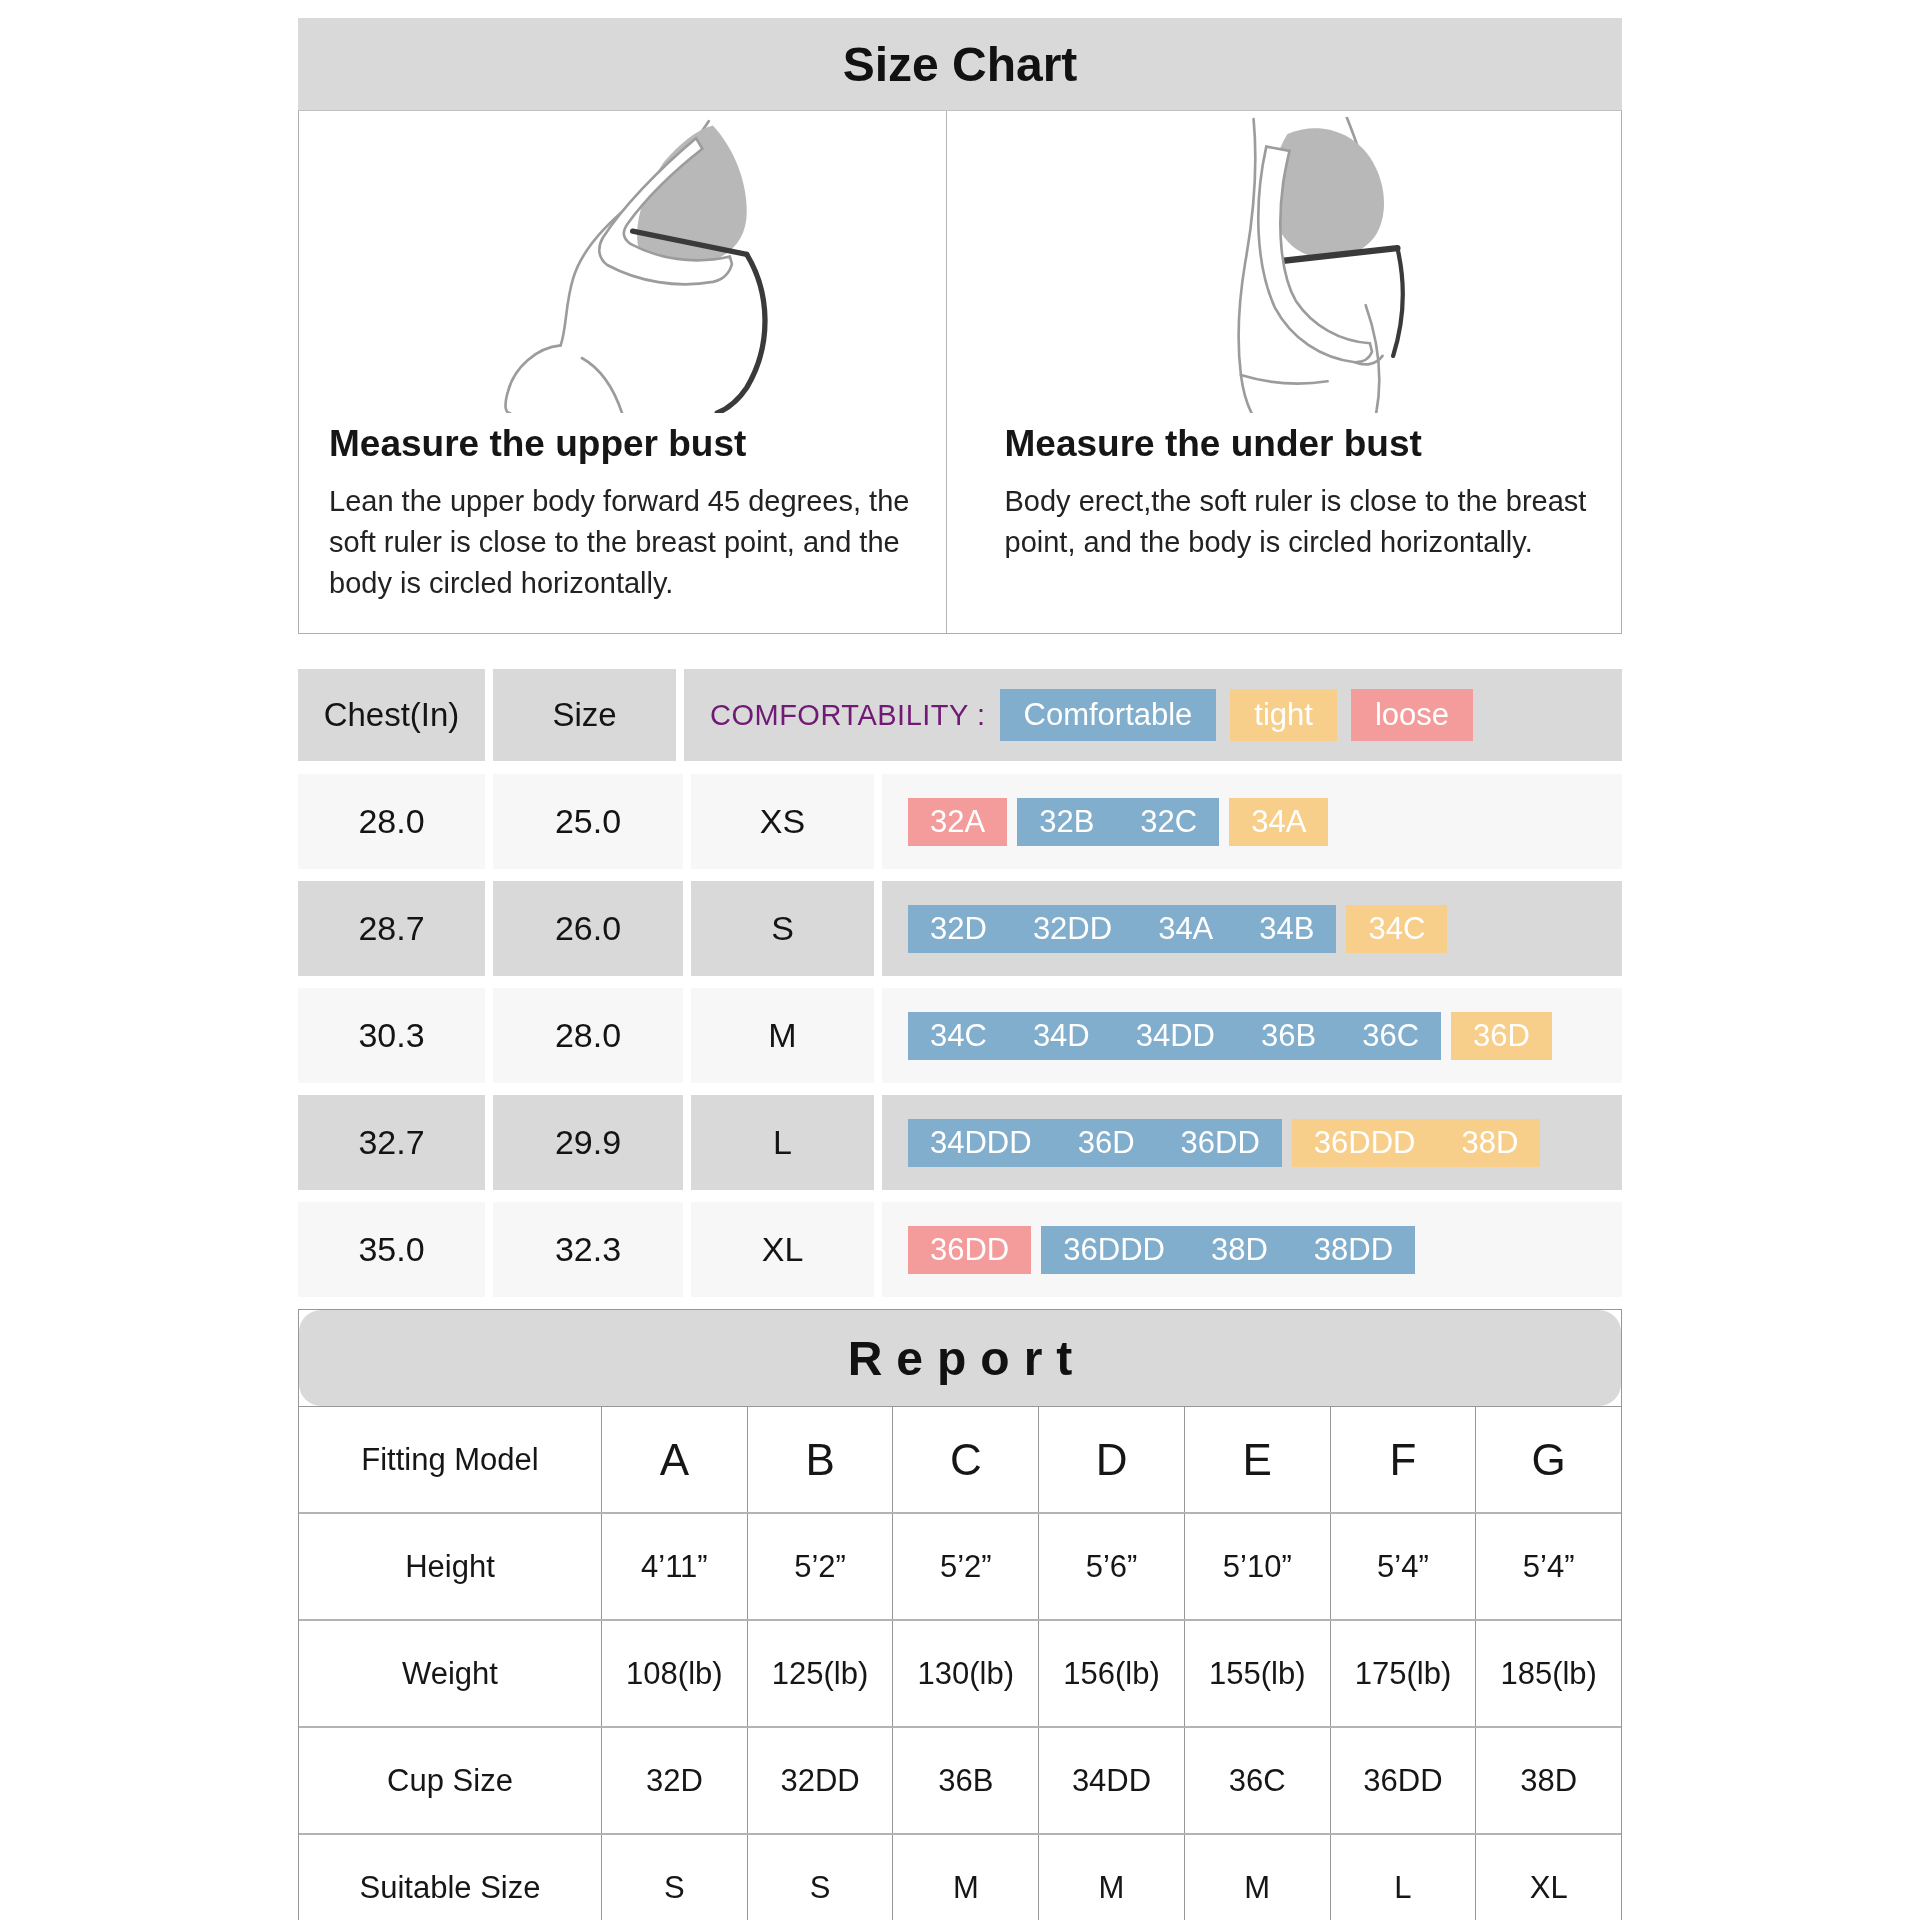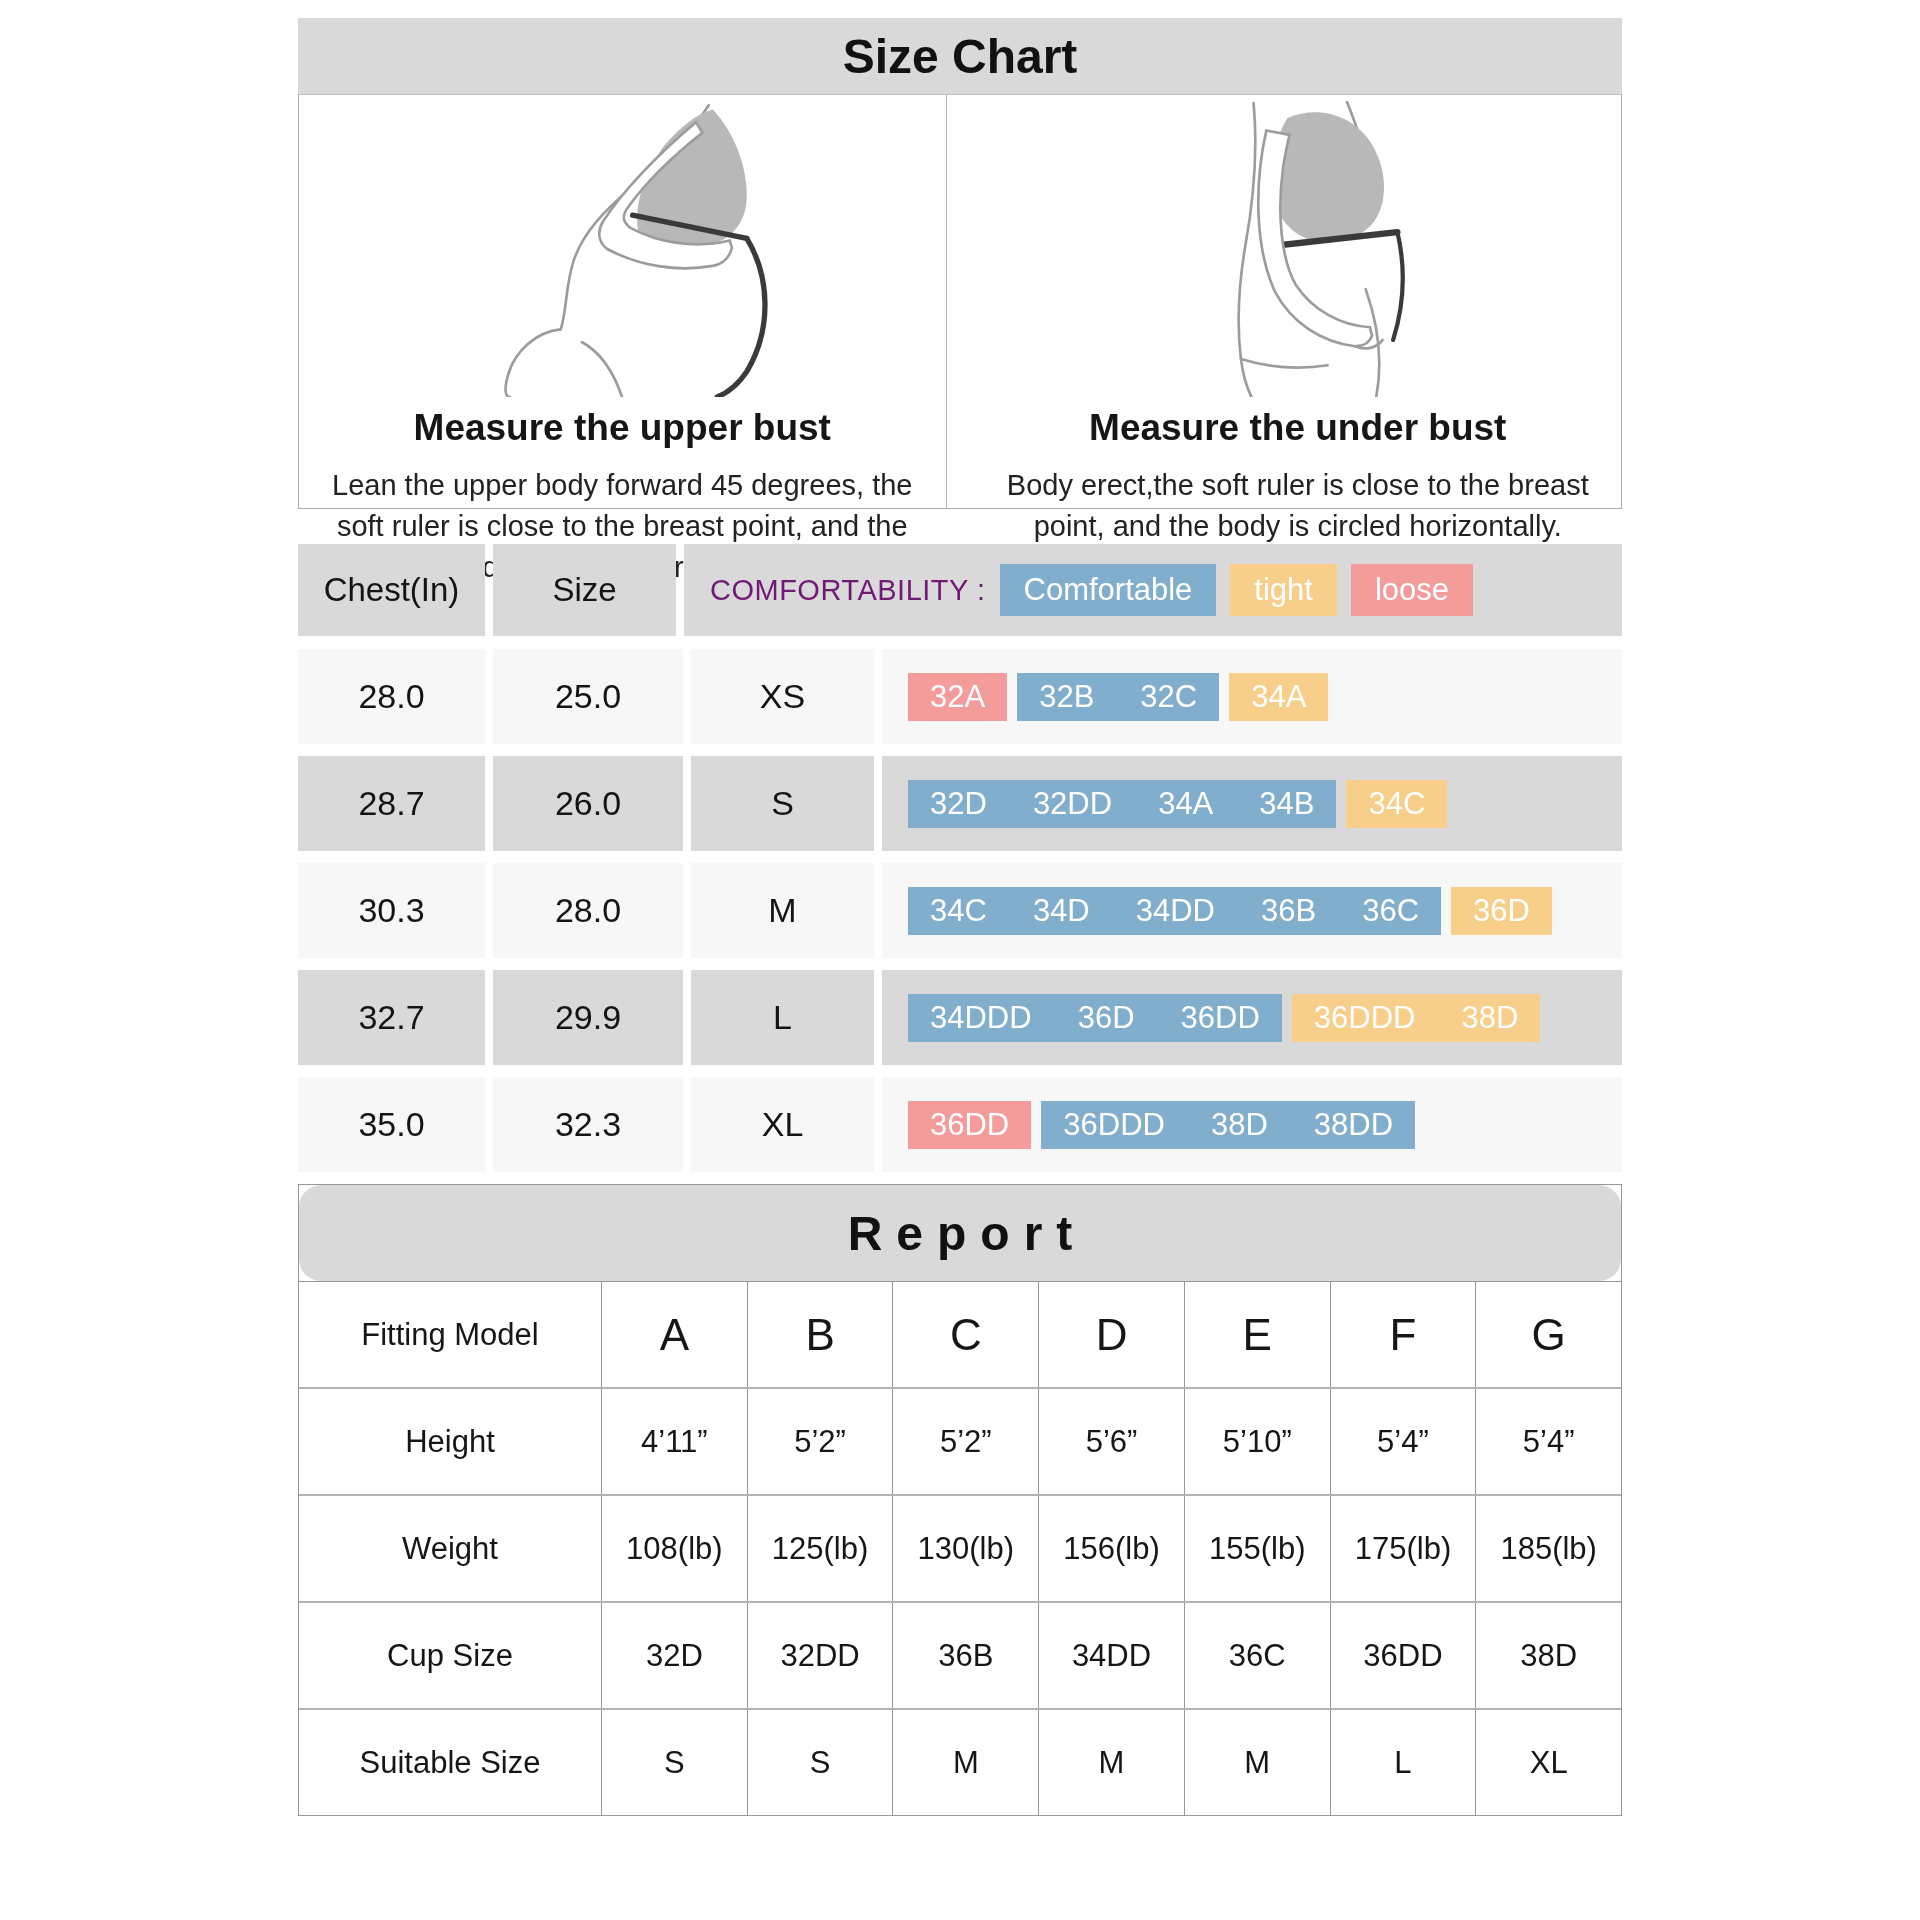--- a/index.html
+++ b/index.html
@@ -5,30 +5,30 @@
   html,body{margin:0;padding:0;}
   body{
     width:1920px;height:1920px;background:#ffffff;
     font-family:"Liberation Sans","DejaVu Sans",sans-serif;
     color:#1b1b1b;overflow:hidden;
   }
   .container{width:1324px;margin:0 auto;padding-top:18px;}
 
   
   .bar{
-    height:76px;background:var(--c-gray,#d9d9d9);
+    height:92px;background:var(--c-gray,#d9d9d9);
     display:flex;align-items:center;justify-content:center;
     font-size:48px;font-weight:bold;color:#111;
   }
   .report-bar{height:96px;letter-spacing:14px;padding-left:14px;box-sizing:border-box;border-radius:22px;}
 
   
   .measure-panel{
     display:flex;border:1px solid #adadad;border-top:1px solid #c2c2c2;
-    background:#fff;height:415px;box-sizing:border-box;text-align:center;
+    background:#fff;height:524px;box-sizing:border-box;
   }
   .measure-col{flex:1;padding:6px 30px 0 30px;box-sizing:border-box;}
   .measure-col.right{border-left:1px solid #b5b5b5;padding-left:58px;}
   .fig{height:296px;display:flex;align-items:flex-start;justify-content:center;overflow:hidden;}
   .measure-col h3{margin:10px 0 16px 0;font-size:37px;font-weight:bold;color:#161616;}
   .measure-col p{margin:0;font-size:29px;line-height:1.42;color:#222;max-width:600px;}
 
   
   .size-table{margin-top:24px;}
   .st-header,.st-row{display:flex;gap:8px;}

